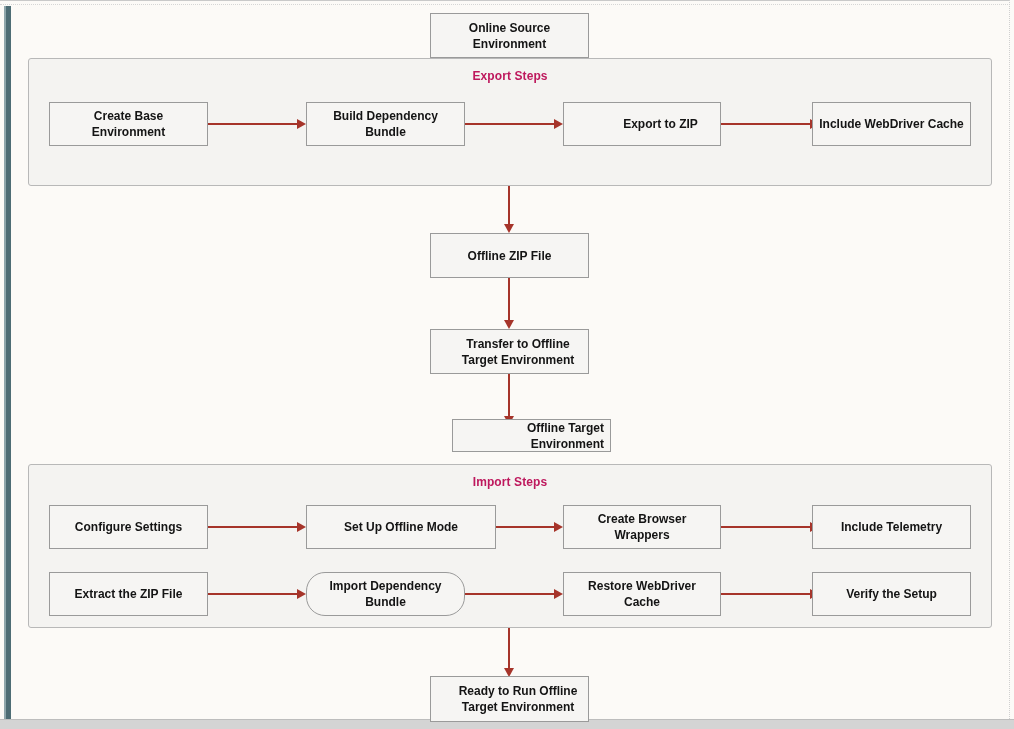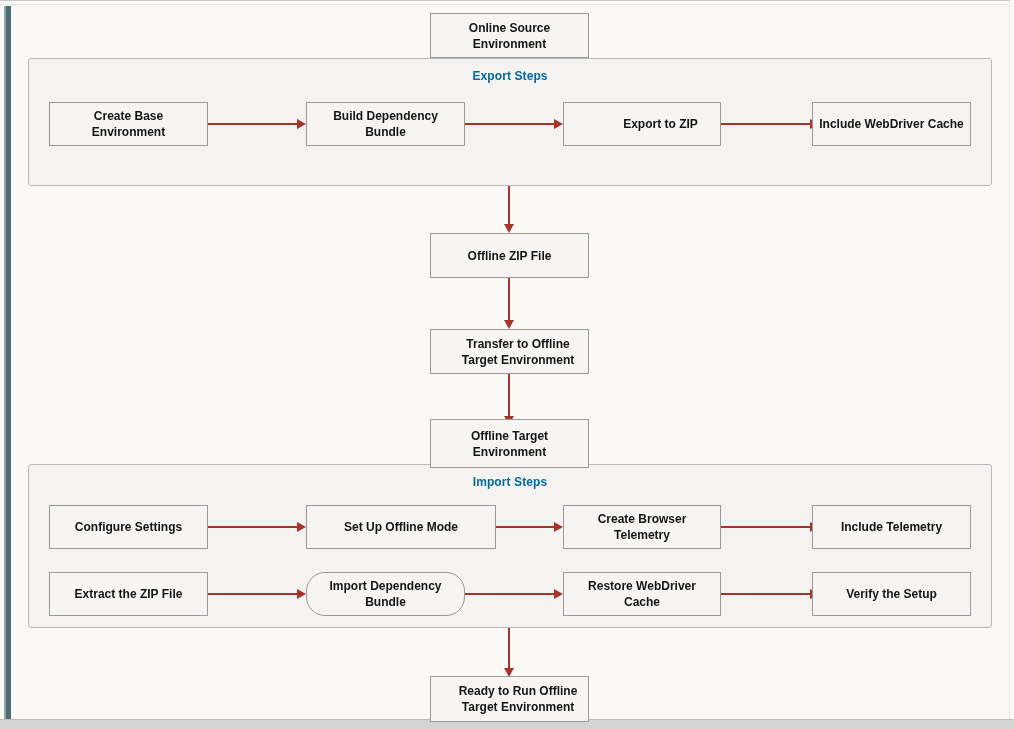--- a/index.html
+++ b/index.html
@@ -72,21 +72,21 @@
     border-radius: 3px;
     box-sizing: border-box;
   }
   .group-title {
     position: absolute;
     top: 10px;
     left: 0; right: 0;
     text-align: center;
     font-size: 12px;
     font-weight: bold;
-    color: #0369a1;
+    color: #be185d;
     letter-spacing: .1px;
   }
 
   
   .node {
     position: absolute;
     background: #f6f5f3;
     border: 1px solid #9a9a9a;
     box-sizing: border-box;
     display: flex;
@@ -172,37 +172,37 @@
     <div class="node" style="left:417px; top:227px; width:159px; height:45px;">Offline ZIP File</div>
 
     <div class="conn-v" style="left:495px; top:272px; height:45px;"></div>
     <div class="arrow-down" style="left:491px; top:314px;"></div>
 
     <div class="node two-line" style="left:417px; top:323px; width:159px; height:45px;">Transfer to Offline Target Environment</div>
 
     <div class="conn-v" style="left:495px; top:368px; height:45px;"></div>
     <div class="arrow-down" style="left:491px; top:410px;"></div>
 
-    <div class="node" style="left:417px; top:413px; width:159px; height:49px;">Offline Target Environment</div>
+    <div class="node" style="left:439px; top:413px; width:159px; height:33px;text-align:right;">Offline Target Environment</div>
 
     <div class="group-box" style="left:15px; top:458px; width:964px; height:164px;">
       <div class="group-title">Import Steps</div>
     </div>
 
     <div class="node" style="left:36px; top:499px; width:159px; height:44px;">Configure Settings</div>
 
     <div class="conn-h" style="left:195px; top:520px; width:89px;"></div>
     <div class="arrow-right" style="left:284px; top:516px;"></div>
 
     <div class="node" style="left:293px; top:499px; width:190px; height:44px;">Set Up Offline Mode</div>
 
     <div class="conn-h" style="left:452px; top:520px; width:89px;"></div>
     <div class="arrow-right" style="left:541px; top:516px;"></div>
 
-    <div class="node" style="left:550px; top:499px; width:158px; height:44px;">Create Browser Telemetry</div>
+    <div class="node" style="left:550px; top:499px; width:158px; height:44px;">Create Browser Wrappers</div>
 
     <div class="conn-h" style="left:708px; top:520px; width:89px;"></div>
     <div class="arrow-right" style="left:797px; top:516px;"></div>
 
     <div class="node" style="left:799px; top:499px; width:159px; height:44px;">Include Telemetry</div>
 
     <div class="node" style="left:36px; top:566px; width:159px; height:44px;">Extract the ZIP File</div>
 
     <div class="conn-h" style="left:195px; top:587px; width:89px;"></div>
     <div class="arrow-right" style="left:284px; top:583px;"></div>

